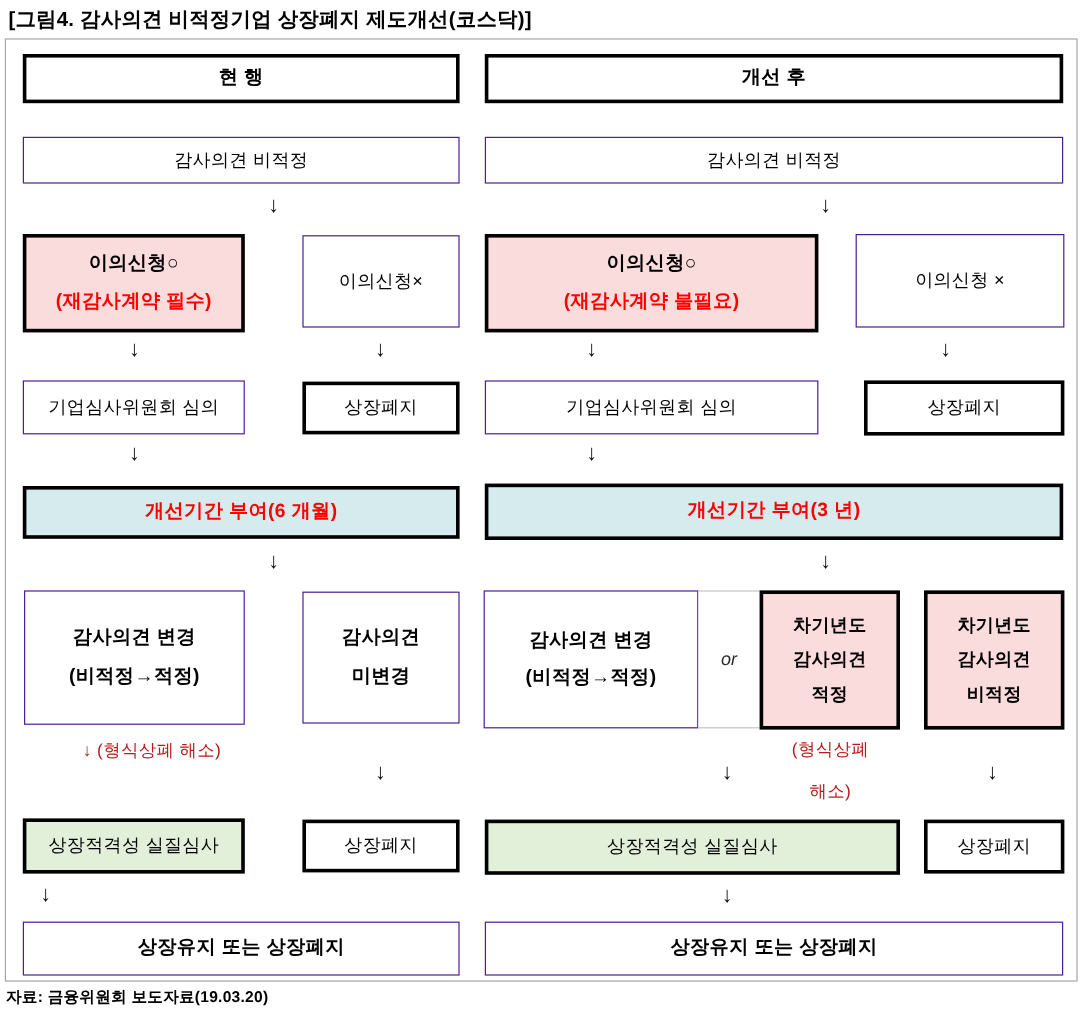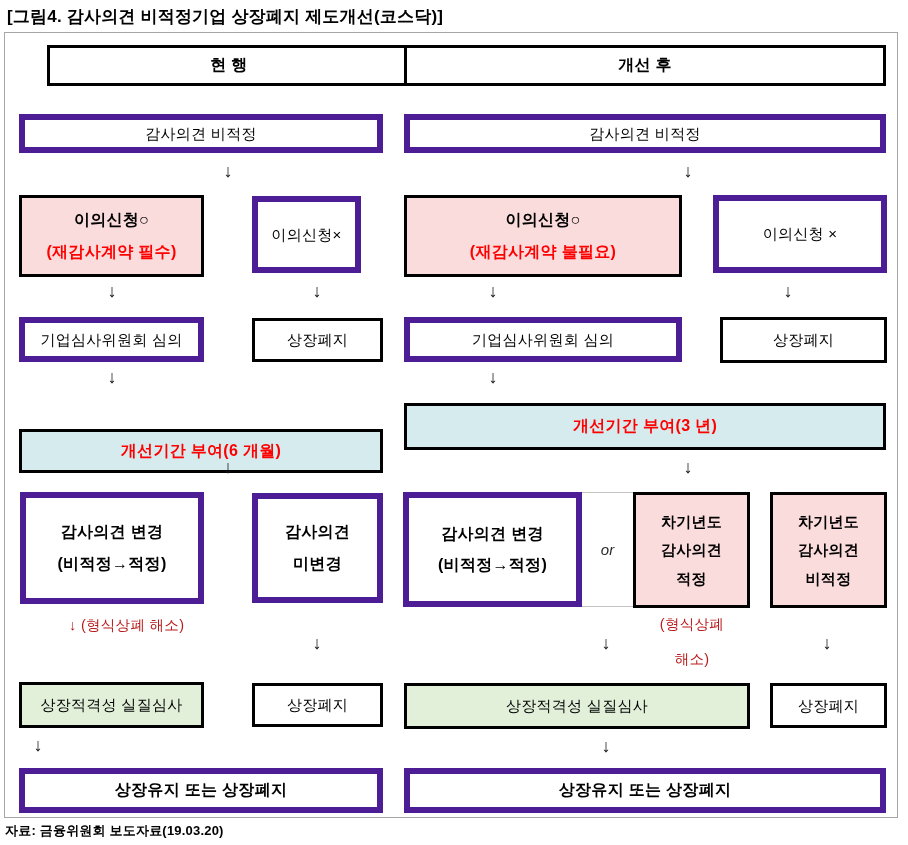--- a/index.html
+++ b/index.html
@@ -15,21 +15,21 @@
   }
   .title{
     position:absolute;left:7px;top:5px;font-size:17px;font-weight:700;letter-spacing:0.2px;
   }
   .frame{
     position:absolute;left:4px;top:32px;width:894px;height:786px;
     border:1px solid #a6a6a6;box-sizing:border-box;
   }
   .box{
     position:absolute;box-sizing:border-box;background:#fff;
-    border:6px solid #4c1d95;
+    border:1px solid #4c1d95;
     display:flex;flex-direction:column;align-items:center;justify-content:center;
     text-align:center;font-size:15px;letter-spacing:0.3px;line-height:1.15;
   }
   .thick{border:3px solid #000;}
   .bold{font-weight:700;}
   .fs16{font-size:16px;}
   .pink{background:var(--c-pink);}
   .blue{background:var(--c-blue);}
   .green{background:var(--c-green);}
   .red-text{color:var(--c-red);}
@@ -54,43 +54,43 @@
   }
 </style>
 </head>
 <body>
 
 <div class="canvas">
 
   <div class="title">[그림4. 감사의견 비적정기업 상장폐지 제도개선(코스닥)]</div>
   <div class="frame"></div>
 
-  <div class="box thick bold fs16" style="left:19px;top:45px;width:364px;height:41px;margin-left:28px;">현 행</div>
+  <div class="box thick bold fs16" style="left:19px;top:45px;width:364px;height:41px;">현 행</div>
 
   <div class="box" style="left:19px;top:114px;width:364px;height:39px;">감사의견 비적정</div>
 
   <div class="arrow" style="left:221px;top:162px;">↓</div>
 
   <div class="box thick pink g14" style="left:19px;top:195px;width:185px;height:82px;">
     <span class="bold fs16">이의신청○</span>
     <span class="bold fs16 red-text">(재감사계약 필수)</span>
   </div>
 
-  <div class="box" style="left:252px;top:196px;width:109px;height:77px;">이의신청×</div>
+  <div class="box" style="left:252px;top:196px;width:131px;height:77px;">이의신청×</div>
 
   <div class="arrow" style="left:105px;top:282px;">↓</div>
   <div class="arrow" style="left:310px;top:282px;">↓</div>
 
   <div class="box" style="left:19px;top:317px;width:185px;height:45px;">기업심사위원회 심의</div>
 
   <div class="box thick" style="left:252px;top:318px;width:131px;height:44px;">상장폐지</div>
 
   <div class="arrow" style="left:105px;top:368px;">↓</div>
 
-  <div class="box thick blue bold fs16 red-text" style="left:19px;top:405px;width:364px;height:44px;margin-top:24px;">개선기간 부여(6 개월)</div>
+  <div class="box thick blue bold fs16 red-text" style="left:19px;top:405px;width:364px;height:44px;">개선기간 부여(6 개월)</div>
 
   <div class="arrow" style="left:221px;top:458px;">↓</div>
 
   <div class="box g13" style="left:20px;top:492px;width:184px;height:112px;">
     <span class="bold fs16">감사의견 변경</span>
     <span class="bold fs16">(비적정→적정)</span>
   </div>
 
   <div class="box g13" style="left:252px;top:493px;width:131px;height:110px;">
     <span class="bold fs16">감사의견</span>

